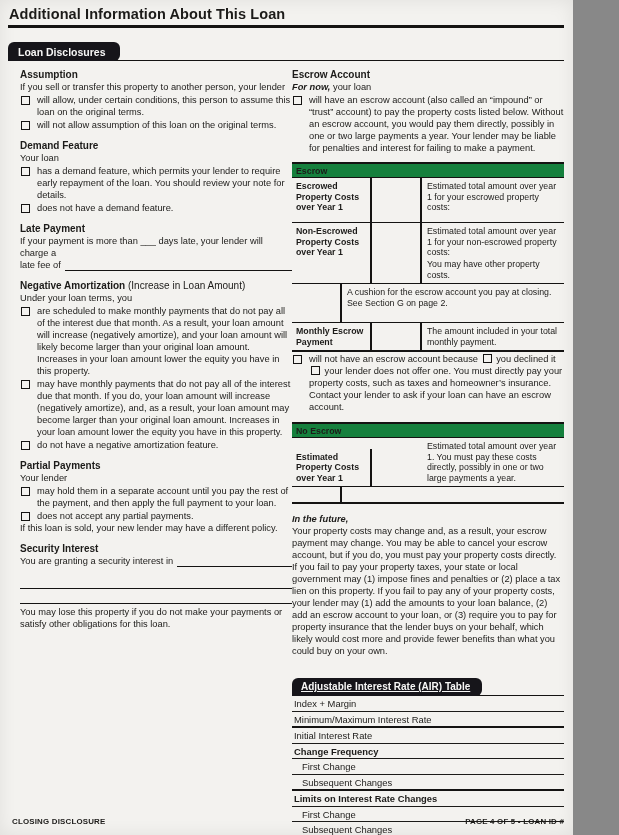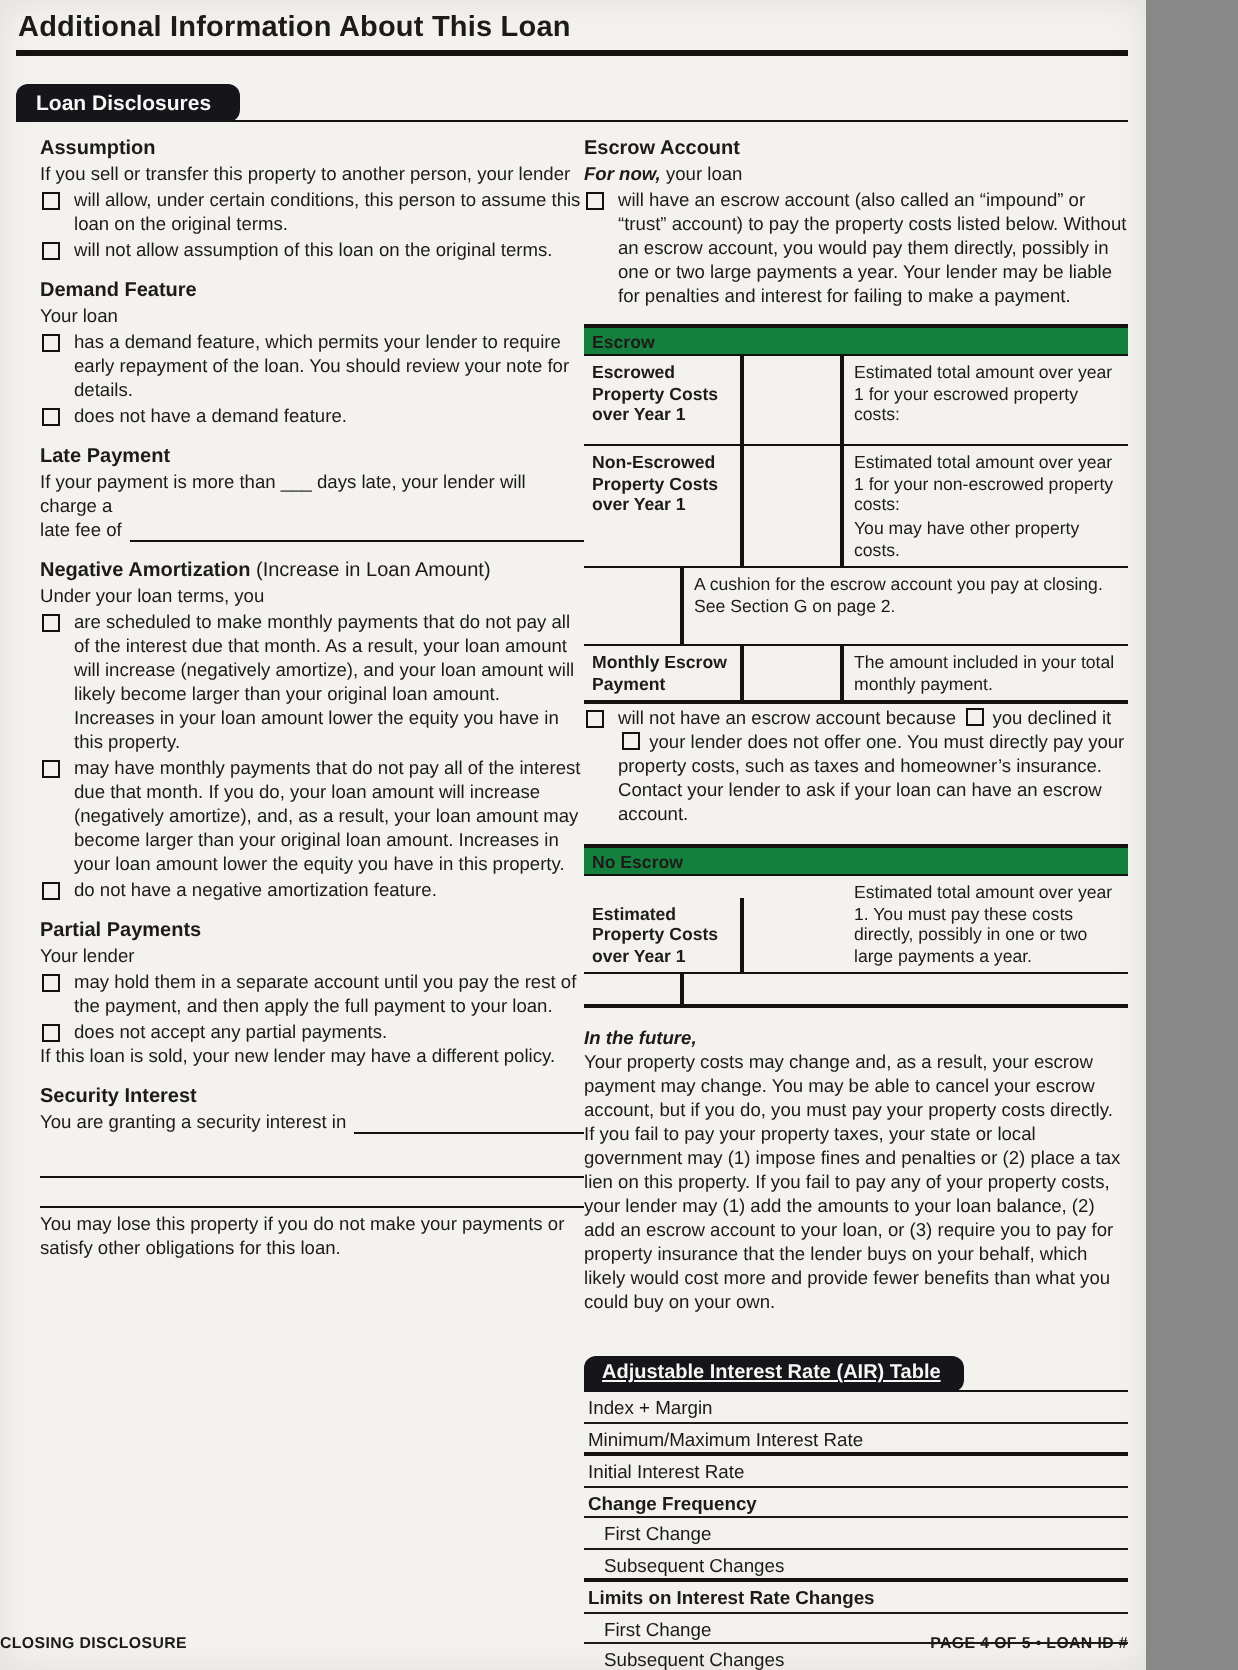--- a/index.html
+++ b/index.html
@@ -82,21 +82,21 @@
   .air-row{
     font-size:9.4px;line-height:11px;padding:2px 0 1.5px 2px;
     border-bottom:1.1px solid #1c1b19;
   }
   .air-row.bold{font-weight:bold;}
   .air-row.indent{padding-left:10px;}
   .air-row.thick{border-bottom:2.6px solid #141312;}
 
   
   .footer{
-    position:absolute;left:0;right:9px;bottom:9px;
+    position:absolute;left:12px;right:9px;bottom:9px;
     display:flex;justify-content:space-between;
     font-size:7.9px;font-weight:bold;letter-spacing:.2px;
   }
 
   .mt2{margin-top:2px;} .mt9{margin-top:9px;} .mt10{margin-top:10px;}
 </style>
 </head>
 <body>
 
 <div class="page">

